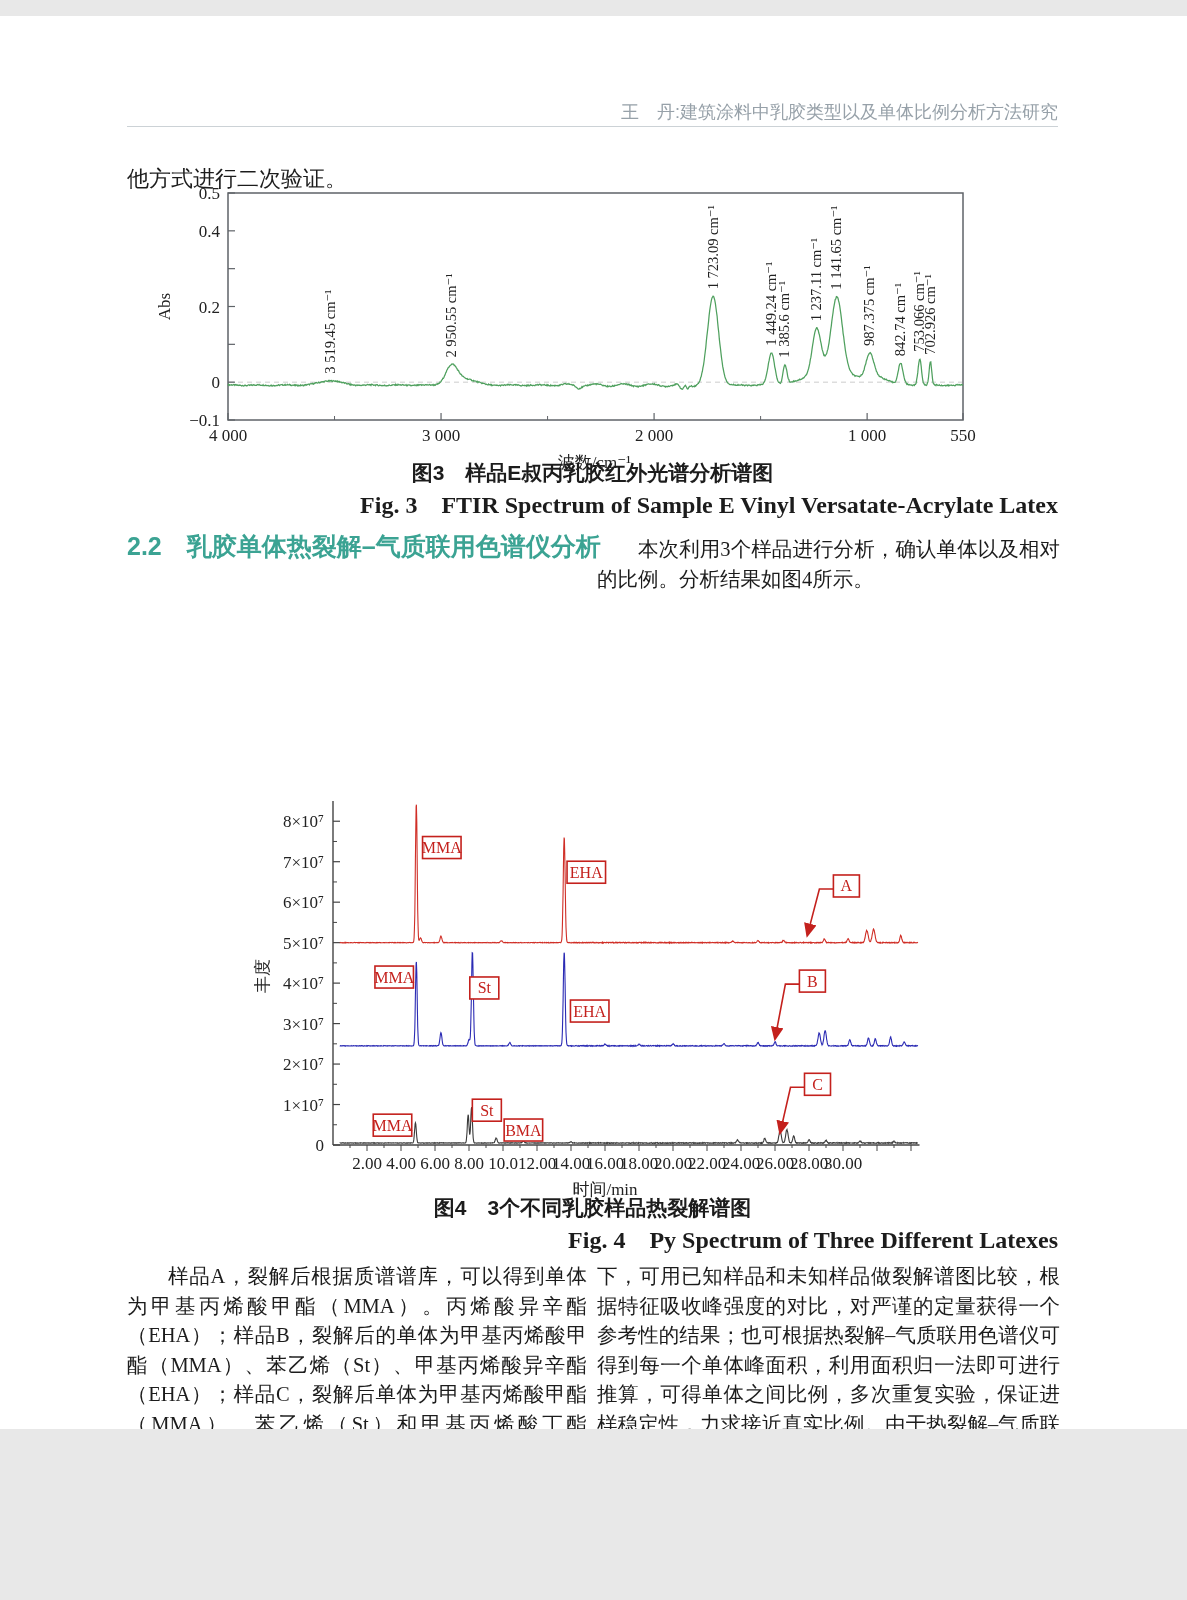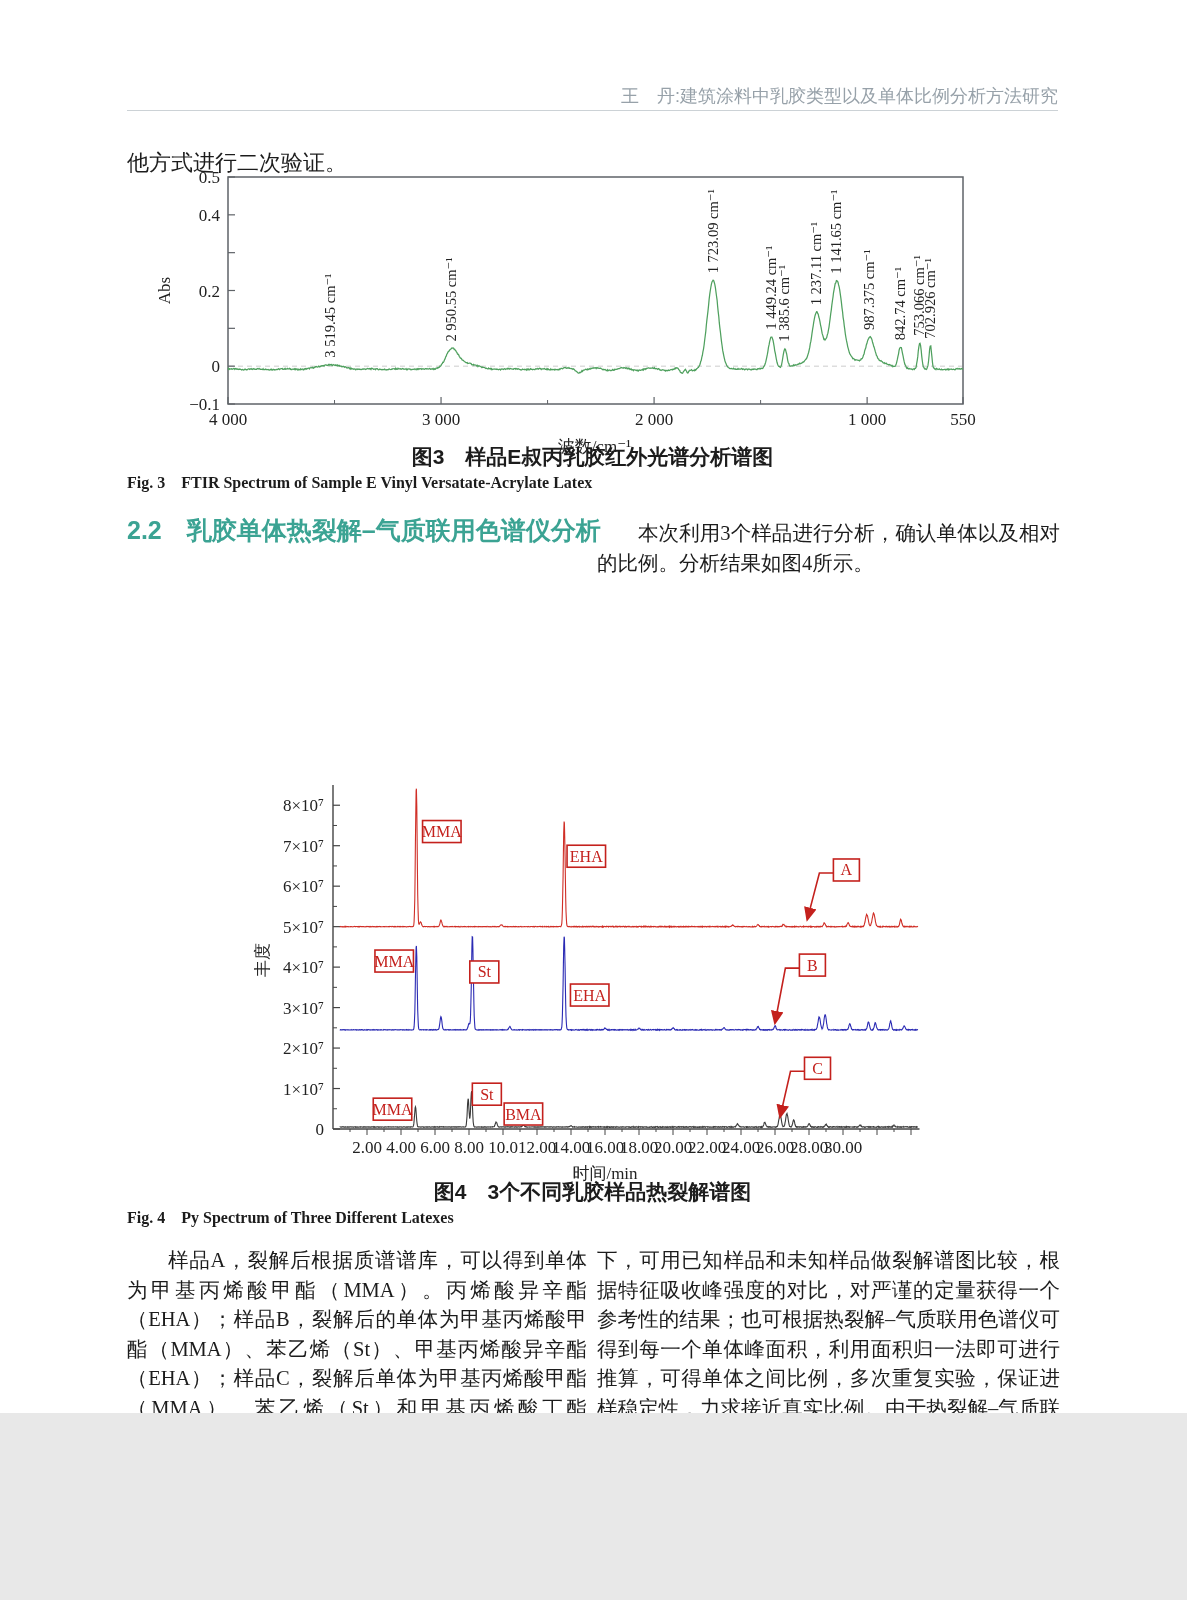--- a/index.html
+++ b/index.html
@@ -1,24 +1,24 @@
 <!DOCTYPE html>
 <html><head>
 <meta charset="utf-8">
 <style>
   html,body{margin:0;padding:0;background:#e8e8e8;}
   #page{position:relative;width:1187px;height:1413px;background:#ffffff;overflow:hidden;
-        font-family:"Liberation Serif","DejaVu Serif",serif;color:#1c1c1c;}
+        font-family:"Liberation Serif","DejaVu Serif",serif;color:#1c1c1c;margin-top:16px;}
   .hdr{position:absolute;top:84px;left:127px;right:129px;text-align:right;
        font-size:18px;color:#97a1a9;font-family:"Liberation Sans","DejaVu Sans",sans-serif;}
   .hdr-rule{position:absolute;top:110px;left:127px;right:129px;height:1px;background:#ccd2d6;}
   .intro{position:absolute;top:148px;left:127px;font-size:22px;}
   .cap-cn{position:absolute;left:127px;right:129px;text-align:center;font-weight:700;font-size:21px;
           font-family:"Liberation Sans","DejaVu Sans",sans-serif;}
-  .cap-en{position:absolute;left:127px;right:129px;text-align:left;font-weight:700;font-size:16px;
+  .cap-en{position:absolute;left:127px;right:129px;text-align:right;font-weight:700;font-size:24px;
           font-family:"Liberation Serif","DejaVu Serif",serif;}
   .sec-h{position:absolute;top:514px;left:127px;font-size:25px;font-weight:700;color:#3ba393;
          font-family:"Liberation Sans","DejaVu Sans",sans-serif;}
   .col{position:absolute;width:460px;font-size:20.5px;line-height:29.5px;text-align:justify;}
   .indent{text-indent:2em;}
   .col p{margin:0;}
   sup{font-size:0.6em;}
   svg{position:absolute;overflow:visible;}
   .tick{font-family:"Liberation Serif","DejaVu Serif",serif;font-size:17px;fill:#222;}
   .pk{font-family:"Liberation Serif","DejaVu Serif",serif;font-size:14.5px;fill:#222;}

